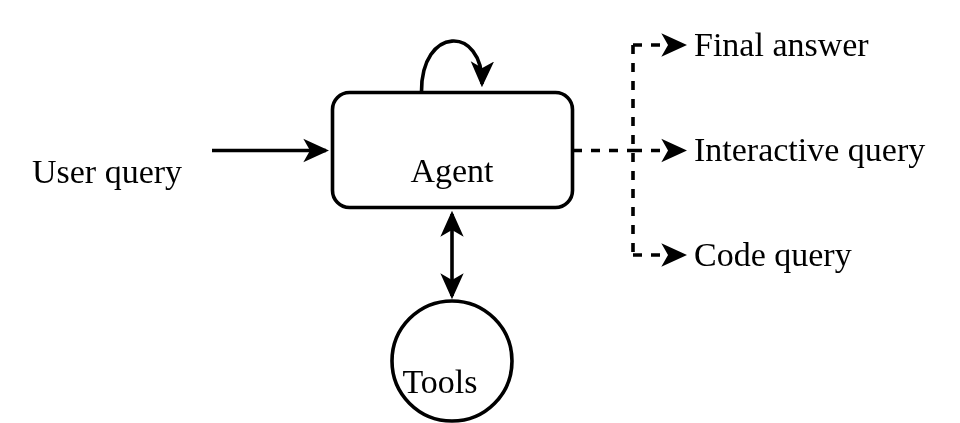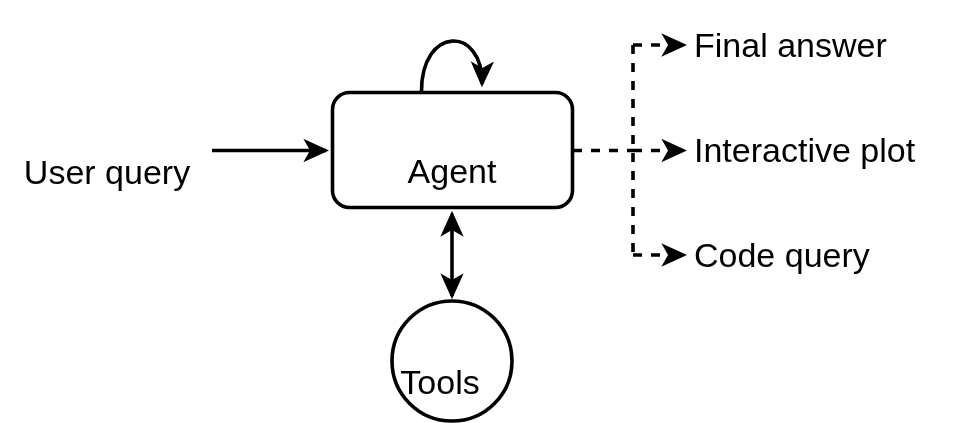--- a/index.html
+++ b/index.html
@@ -22,21 +22,21 @@
   #diagram-svg {
     position: absolute;
     top: 0;
     left: 0;
     width: 960px;
     height: 423px;
     display: block;
   }
   .node-label {
     position: absolute;
-    font-family: Liberation Sans, sans-serif;
+    font-family: Liberation Serif, serif;
     font-size: 34px;
     color: #000000;
     line-height: 1;
     white-space: nowrap;
     user-select: none;
   }
   .label-centered {
     transform: translate(-50%, -50%);
     text-align: center;
     margin-top: 21px;
@@ -85,17 +85,17 @@
   </svg>
 
   <div class="node-label label-centered" style="left:107px; top:151px;">User query</div>
 
   <div class="node-label label-centered" style="left:452px; top:150px;">Agent</div>
 
   <div class="node-label label-centered" style="left:440px; top:361px;">Tools</div>
 
   <div class="node-label label-left" style="left:694px; top:45px;">Final answer</div>
 
-  <div class="node-label label-left" style="left:694px; top:150px;">Interactive plot</div>
+  <div class="node-label label-left" style="left:694px; top:150px;">Interactive query</div>
 
   <div class="node-label label-left" style="left:694px; top:255px;">Code query</div>
 
 </div>
 
 </body></html>

